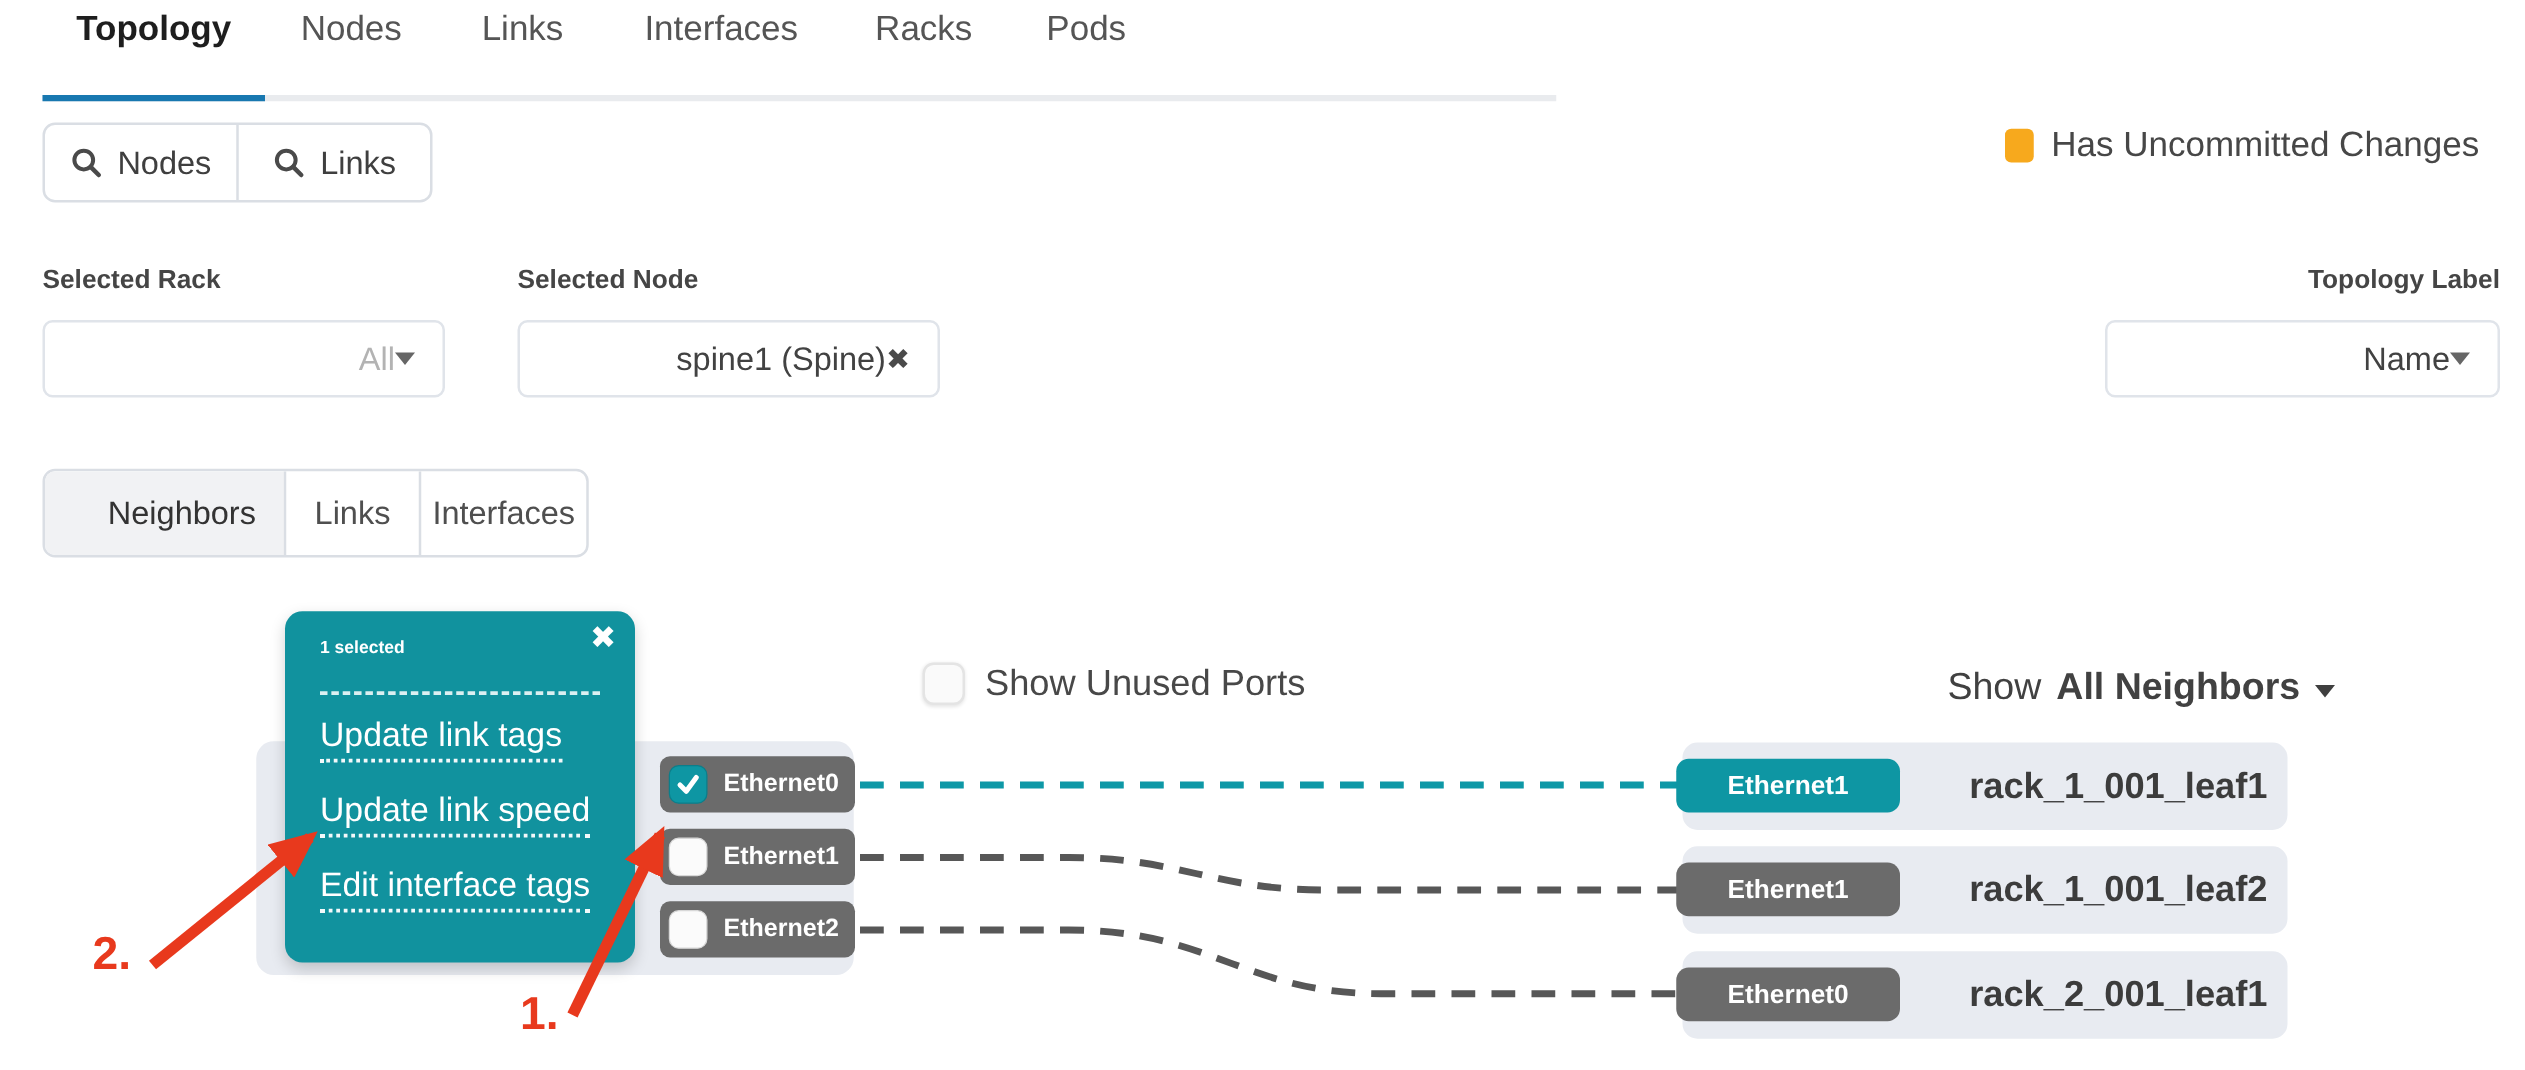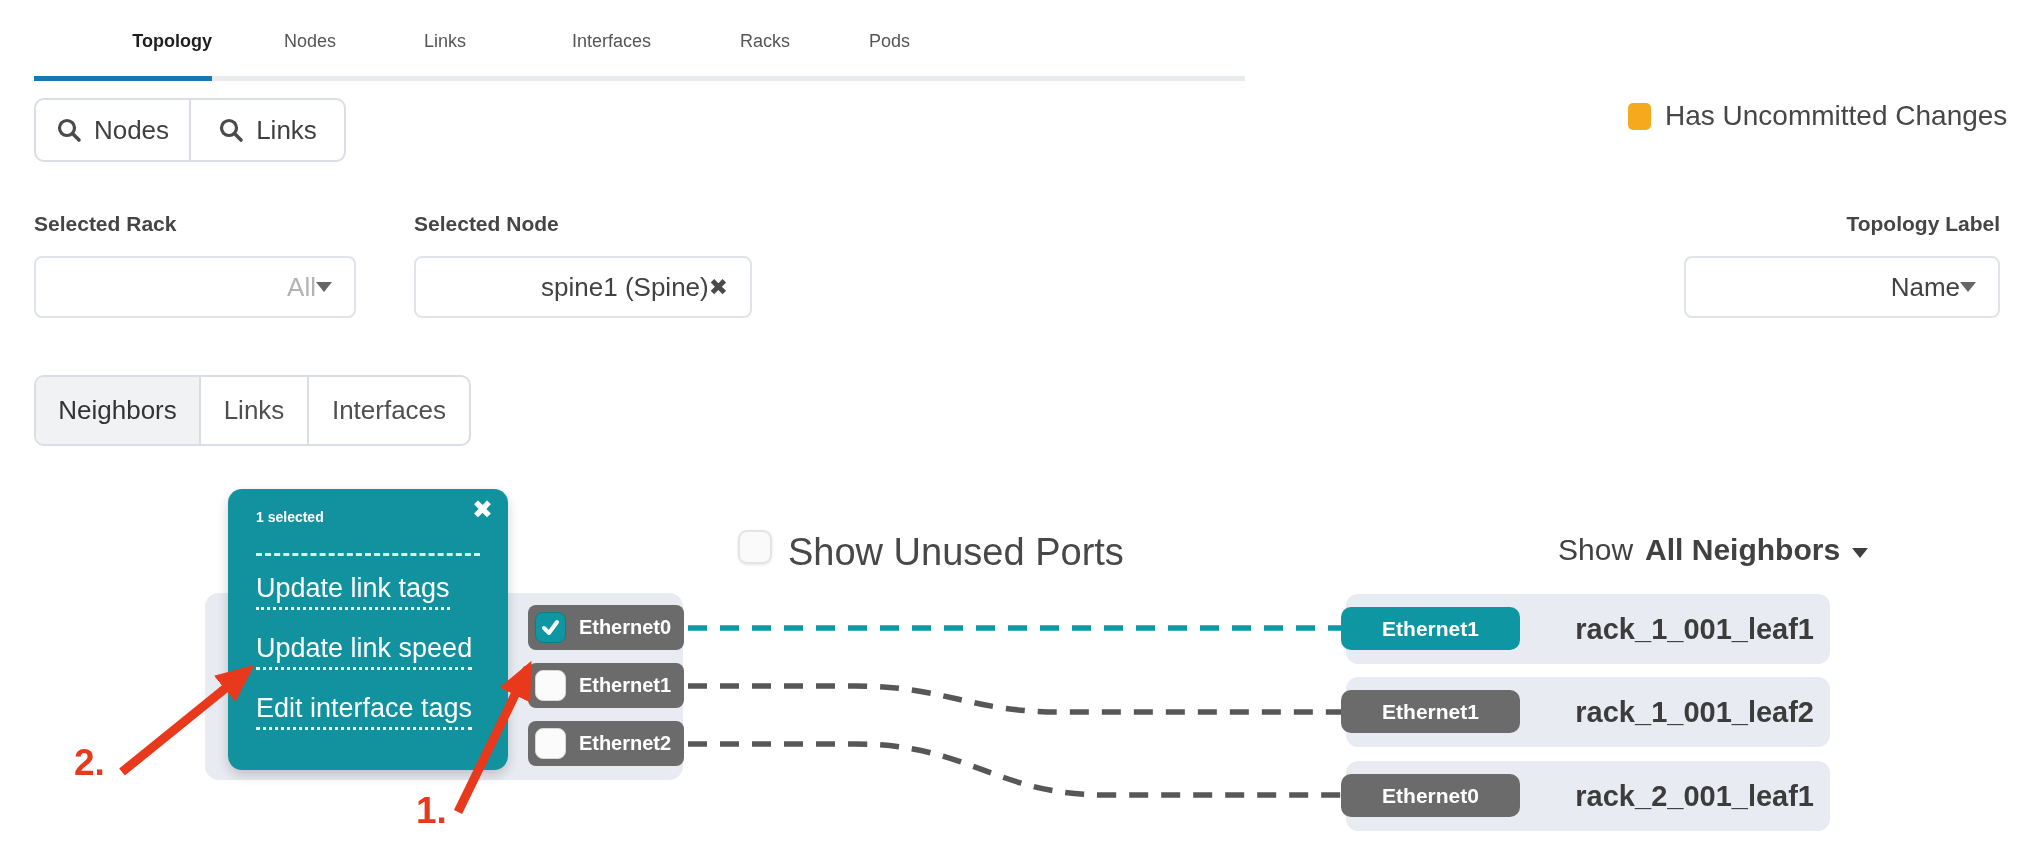--- a/index.html
+++ b/index.html
@@ -1,41 +1,41 @@
 <!DOCTYPE html>
 <html><head>
 <meta charset="utf-8">
 <style>
   html,body{margin:0;padding:0;background:#fff;}
   #app{position:relative;width:2020px;height:856px;background:#fff;overflow:hidden;
        font-family:"Liberation Sans","DejaVu Sans",sans-serif;color:#444;}
 
   
-  .tab{position:absolute;top:24px;height:34px;line-height:34px;text-align:right;
-       font-size:18px;color:#555;cursor:pointer;}
+  .tab{position:absolute;top:6px;height:34px;line-height:34px;text-align:center;
+       font-size:28px;color:#555;cursor:pointer;}
   .tab.active{color:#1e1e1e;font-weight:bold;}
   #tab-topology{left:34px;width:178px;}
   #tab-nodes{left:226px;width:110px;}
   #tab-links{left:370px;width:96px;}
   #tab-interfaces{left:503px;width:148px;}
   #tab-racks{left:688px;width:102px;}
   #tab-pods{left:828px;width:82px;}
   .tab-track{position:absolute;left:34px;top:76px;width:1211px;height:5px;background:#e9ebee;}
   .tab-track-active{position:absolute;left:34px;top:76px;width:178px;height:5px;background:#1878b0;}
 
   
   .search-group{position:absolute;left:34px;top:98px;width:312px;height:64px;background:#fff;
       border:2px solid #dadee4;border-radius:10px;display:flex;box-sizing:border-box;}
   .search-btn{flex:1;display:flex;align-items:center;justify-content:center;gap:12px;
       font-size:26px;color:#3f3f3f;cursor:pointer;}
   .search-btn + .search-btn{border-left:2px solid #dadee4;}
   .search-btn svg{display:block;}
 
   
-  .legend{position:absolute;left:1604px;top:100px;display:flex;align-items:center;gap:14px;margin-left:24px;}
+  .legend{position:absolute;left:1604px;top:100px;display:flex;align-items:center;gap:14px;}
   .legend-swatch{width:23px;height:27px;border-radius:5px;background:#f7a91d;}
   .legend-text{font-size:28px;color:#474747;}
 
   
   .field-label{position:absolute;top:212px;font-size:21px;font-weight:bold;color:#454545;}
   #label-rack{left:34px;}
   #label-node{left:414px;}
   #label-topology-label{left:1684px;width:316px;text-align:right;}
 
   .dropdown{position:absolute;top:256px;height:62px;background:#fff;border:2px solid #e0e4ea;
@@ -49,29 +49,29 @@
   .caret{width:0;height:0;border-left:8px solid transparent;border-right:8px solid transparent;
       border-top:10px solid #666;}
   .dd-clear{font-size:23px;font-weight:bold;color:#4a4a4a;cursor:pointer;}
 
   
   .subtabs{position:absolute;left:34px;top:375px;width:437px;height:71px;background:#fff;
       border:2px solid #dadee4;border-radius:10px;display:flex;box-sizing:border-box;overflow:hidden;}
   .subtab{display:flex;align-items:center;justify-content:center;font-size:26px;color:#4f4f4f;cursor:pointer;}
   .subtab + .subtab{border-left:2px solid #dadee4;}
   .subtab.active{background:#f1f2f4;color:#333;}
-  #subtab-neighbors{width:163px;}
+  #subtab-neighbors{width:163px;padding-left:28px;}
   #subtab-links{width:106px;}
   #subtab-interfaces{flex:1;}
 
   
   .unused-checkbox{position:absolute;left:738px;top:530px;width:34px;height:34px;border-radius:9px;
       background:#fafafa;border:2px solid #e4e4e4;box-sizing:border-box;
       box-shadow:0 1px 3px rgba(0,0,0,.10);cursor:pointer;}
-  .unused-label{position:absolute;left:788px;top:531px;font-size:38px;color:#484848;}
+  .unused-label{position:absolute;left:788px;top:531px;font-size:29px;color:#484848;}
   .show-neighbors{position:absolute;left:1558px;top:533px;font-size:30px;color:#414141;cursor:pointer;
       display:flex;align-items:center;gap:12px;}
   .show-neighbors .bold{font-weight:bold;}
   .show-neighbors .caret{border-top-color:#3f3f3f;margin-top:6px;}
 
   
   .ports-panel{position:absolute;left:205px;top:593px;width:478px;height:187px;
       background:#e8ebf1;border-radius:14px;z-index:0;}
   .port-badge{position:absolute;left:528px;width:156px;height:45px;background:#6b6b6b;border-radius:8px;
       display:flex;align-items:center;padding-left:7px;box-sizing:border-box;z-index:2;}

